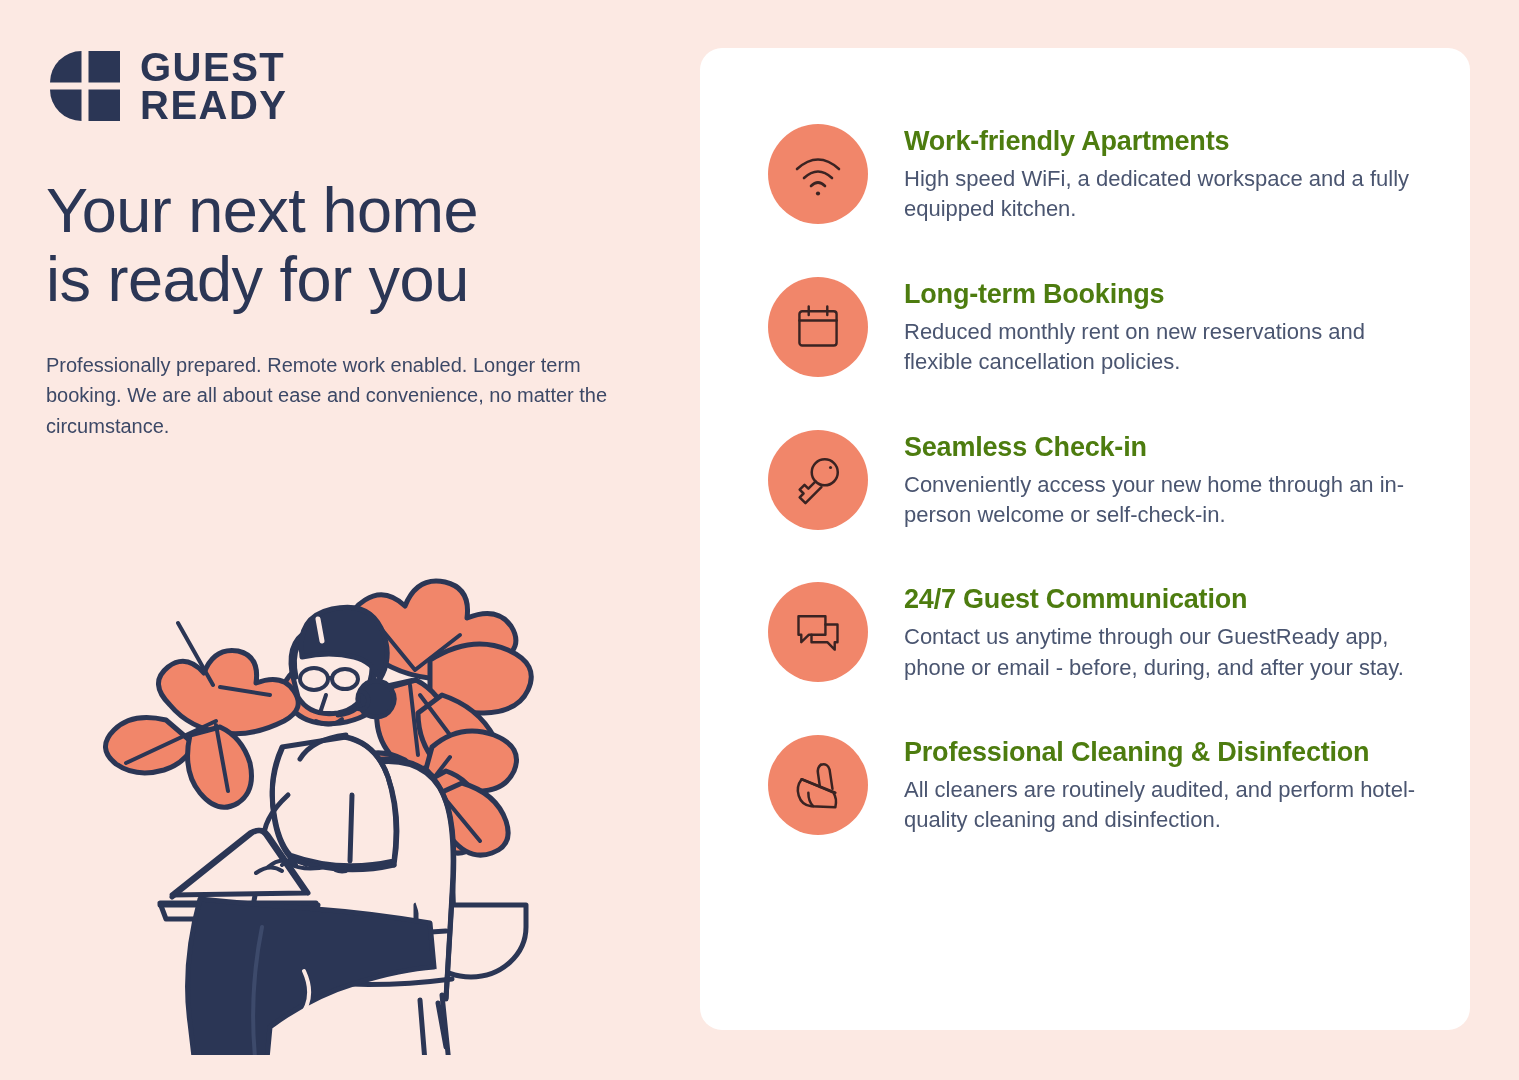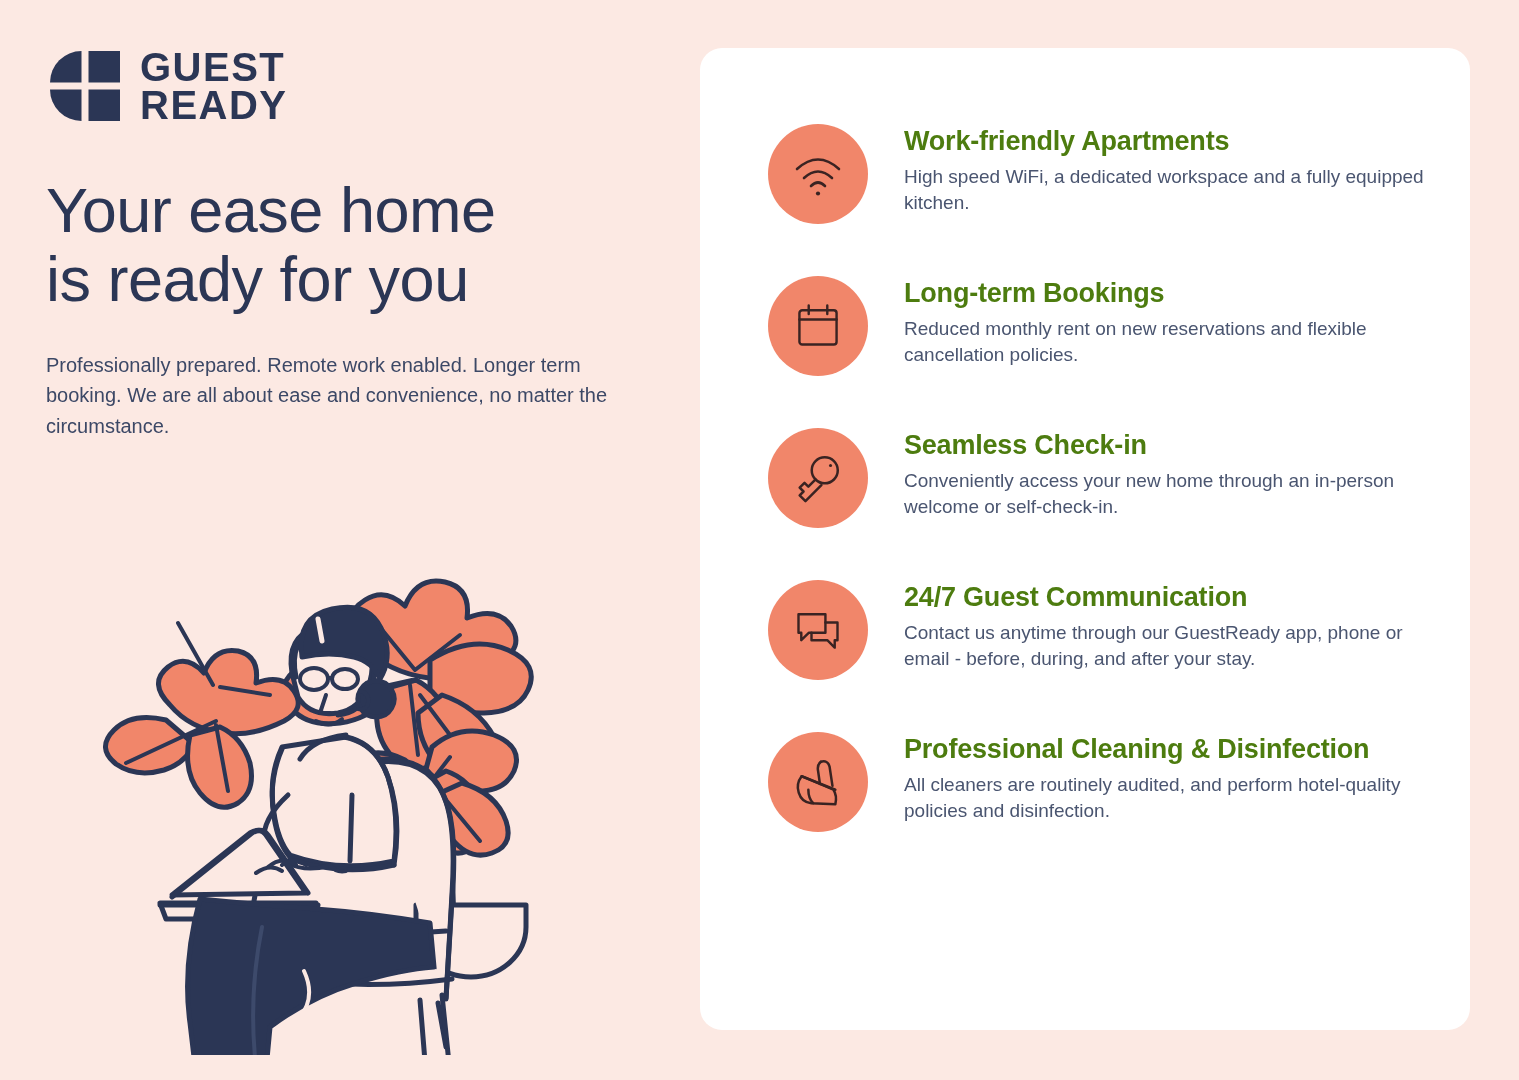--- a/index.html
+++ b/index.html
@@ -49,21 +49,21 @@
     background:#f1866a;flex:none;
     display:flex;align-items:center;justify-content:center;
     margin-top:4px;
   }
   .feat-text{padding-top:6px;}
   .feat-title{
     font-size:27px;font-weight:bold;color:#4d7c0f;
     letter-spacing:-0.2px;margin-bottom:7px;line-height:1.15;
   }
   .feat-desc{
-    font-size:19px;line-height:1.38;color:#4a5570;max-width:560px;
+    font-size:22px;line-height:1.38;color:#4a5570;max-width:560px;
   }
 </style>
 </head>
 <body>
 
 <div class="page">
 
   <div class="left">
 
     <div class="logo">
@@ -75,21 +75,21 @@
           <rect x="40.5" y="40.5" width="31.5" height="31.5" fill="#2b3655"></rect>
         </svg>
       </div>
       <div class="logo-word">
         <span>GUEST</span>
         <span>READY</span>
       </div>
     </div>
 
     <div class="headline">
-      <div>Your ease home</div>
+      <div>Your next home</div>
       <div>is ready for you</div>
     </div>
 
     <div class="subcopy">Professionally prepared. Remote work enabled. Longer term booking. We are all about ease and convenience, no matter the circumstance.</div>
 
     <div class="illustration">
       <svg viewBox="0 0 560 560" width="560" height="560">
         <g fill="none" stroke="#2b3655" stroke-width="5" stroke-linecap="round" stroke-linejoin="round">
 
           <g>
@@ -238,19 +238,19 @@
           <svg viewBox="0 0 56 56" width="54" height="54" fill="none" stroke="#3a2322" stroke-width="2.6" stroke-linecap="round" stroke-linejoin="round">
             <path d="M31 7 q7 -2 9 5 l3 20"></path>
             <path d="M31 7 q-4 3 -3 9 l2 14"></path>
             <path d="M30 30 L11 22 q-6 8 -3 17 q3 10 13 11 l25 1 q2 -9 -2 -15 Z"></path>
             <path d="M11 22 l35 14"></path>
             <path d="M18 36 q0 9 5 14"></path>
           </svg>
         </div>
         <div class="feat-text">
           <div class="feat-title">Professional Cleaning &amp; Disinfection</div>
-          <div class="feat-desc">All cleaners are routinely audited, and perform hotel-quality policies and disinfection.</div>
+          <div class="feat-desc">All cleaners are routinely audited, and perform hotel-quality cleaning and disinfection.</div>
         </div>
       </div>
 
     </div>
   </div>
 </div>
 
 </body></html>

